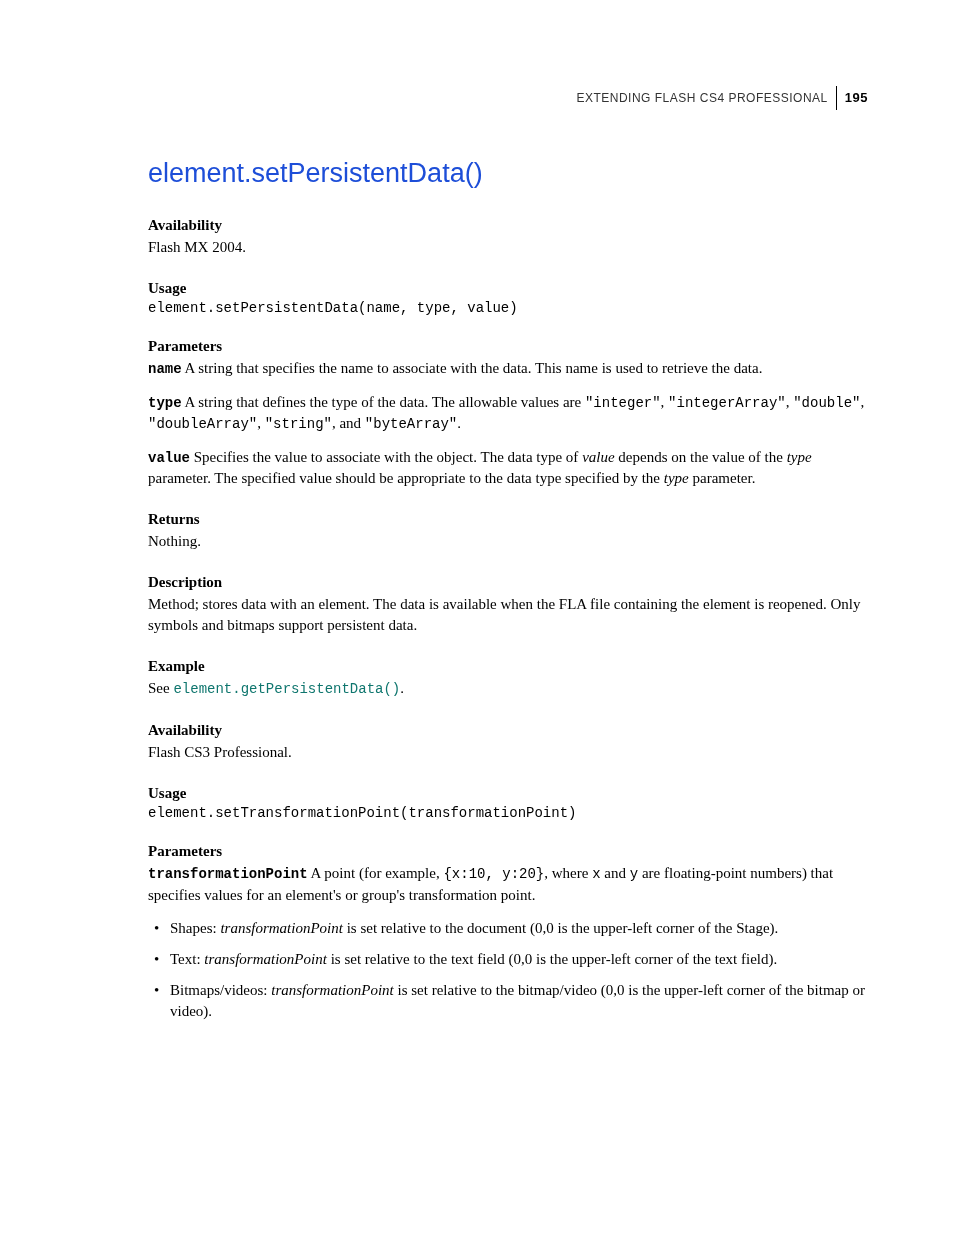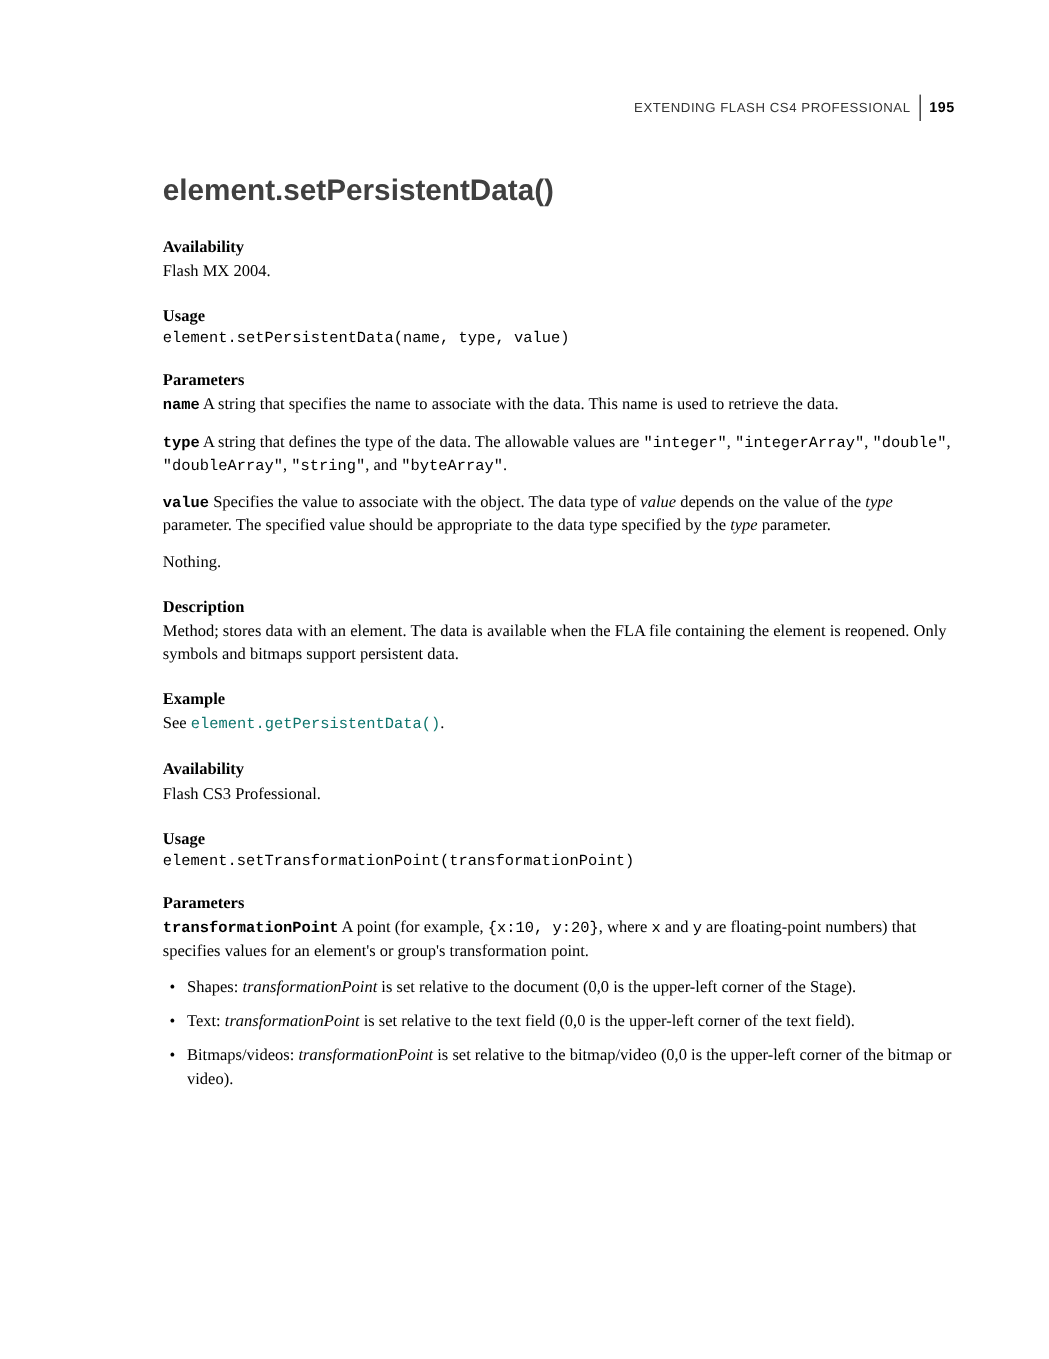--- a/index.html
+++ b/index.html
@@ -45,24 +45,24 @@
     font-size: 13px;
   }
   .header .crumb {
     font-weight: 700;
     font-size: 12px;
     margin-top: 2px;
     padding-right: 30px;
   }
   h1 {
     font-family: "Myriad Pro", "Helvetica Neue", Arial, sans-serif;
-    font-weight: 700;
+    font-weight: 400;
     font-size: 27px;
     margin: 0 0 28px 0;
-    color: #404040;
+    color: #1d4ed8;
   }
   h1.space-top { margin-top: 52px; }
   .subhead {
     font-family: "Minion Pro", "Times New Roman", Georgia, serif;
     font-weight: 700;
     font-size: 15px;
     margin: 22px 0 3px 0;
   }
   p {
     font-size: 15px;
@@ -135,20 +135,21 @@
   <p>
     <span class="param-name">name</span><span>  A string that specifies the name to associate with the data. This name is used to retrieve the data.</span>
   </p>
   <p>
     <span class="param-name">type</span><span>  A string that defines the type of the data. The allowable values are </span><span class="mono">"integer"</span><span>, </span><span class="mono">"integerArray"</span><span>, </span><span class="mono">"double"</span><span>, </span><span class="mono">"doubleArray"</span><span>, </span><span class="mono">"string"</span><span>, and </span><span class="mono">"byteArray"</span><span>.</span>
   </p>
   <p>
     <span class="param-name">value</span><span>  Specifies the value to associate with the object. The data type of </span><span class="em">value</span><span> depends on the value of the </span><span class="em">type</span><span> parameter. The specified value should be appropriate to the data type specified by the </span><span class="em">type</span><span> parameter.</span>
   </p>
 
+  <div class="subhead">Returns</div>
   <p>Nothing.</p>
 
   <div class="subhead">Description</div>
   <p>Method; stores data with an element. The data is available when the FLA file containing the element is reopened. Only symbols and bitmaps support persistent data.</p>
 
   <div class="subhead">Example</div>
   <p class="tight">
     <span>See </span><span class="link">element.getPersistentData()</span><span>.</span>
   </p>
 

